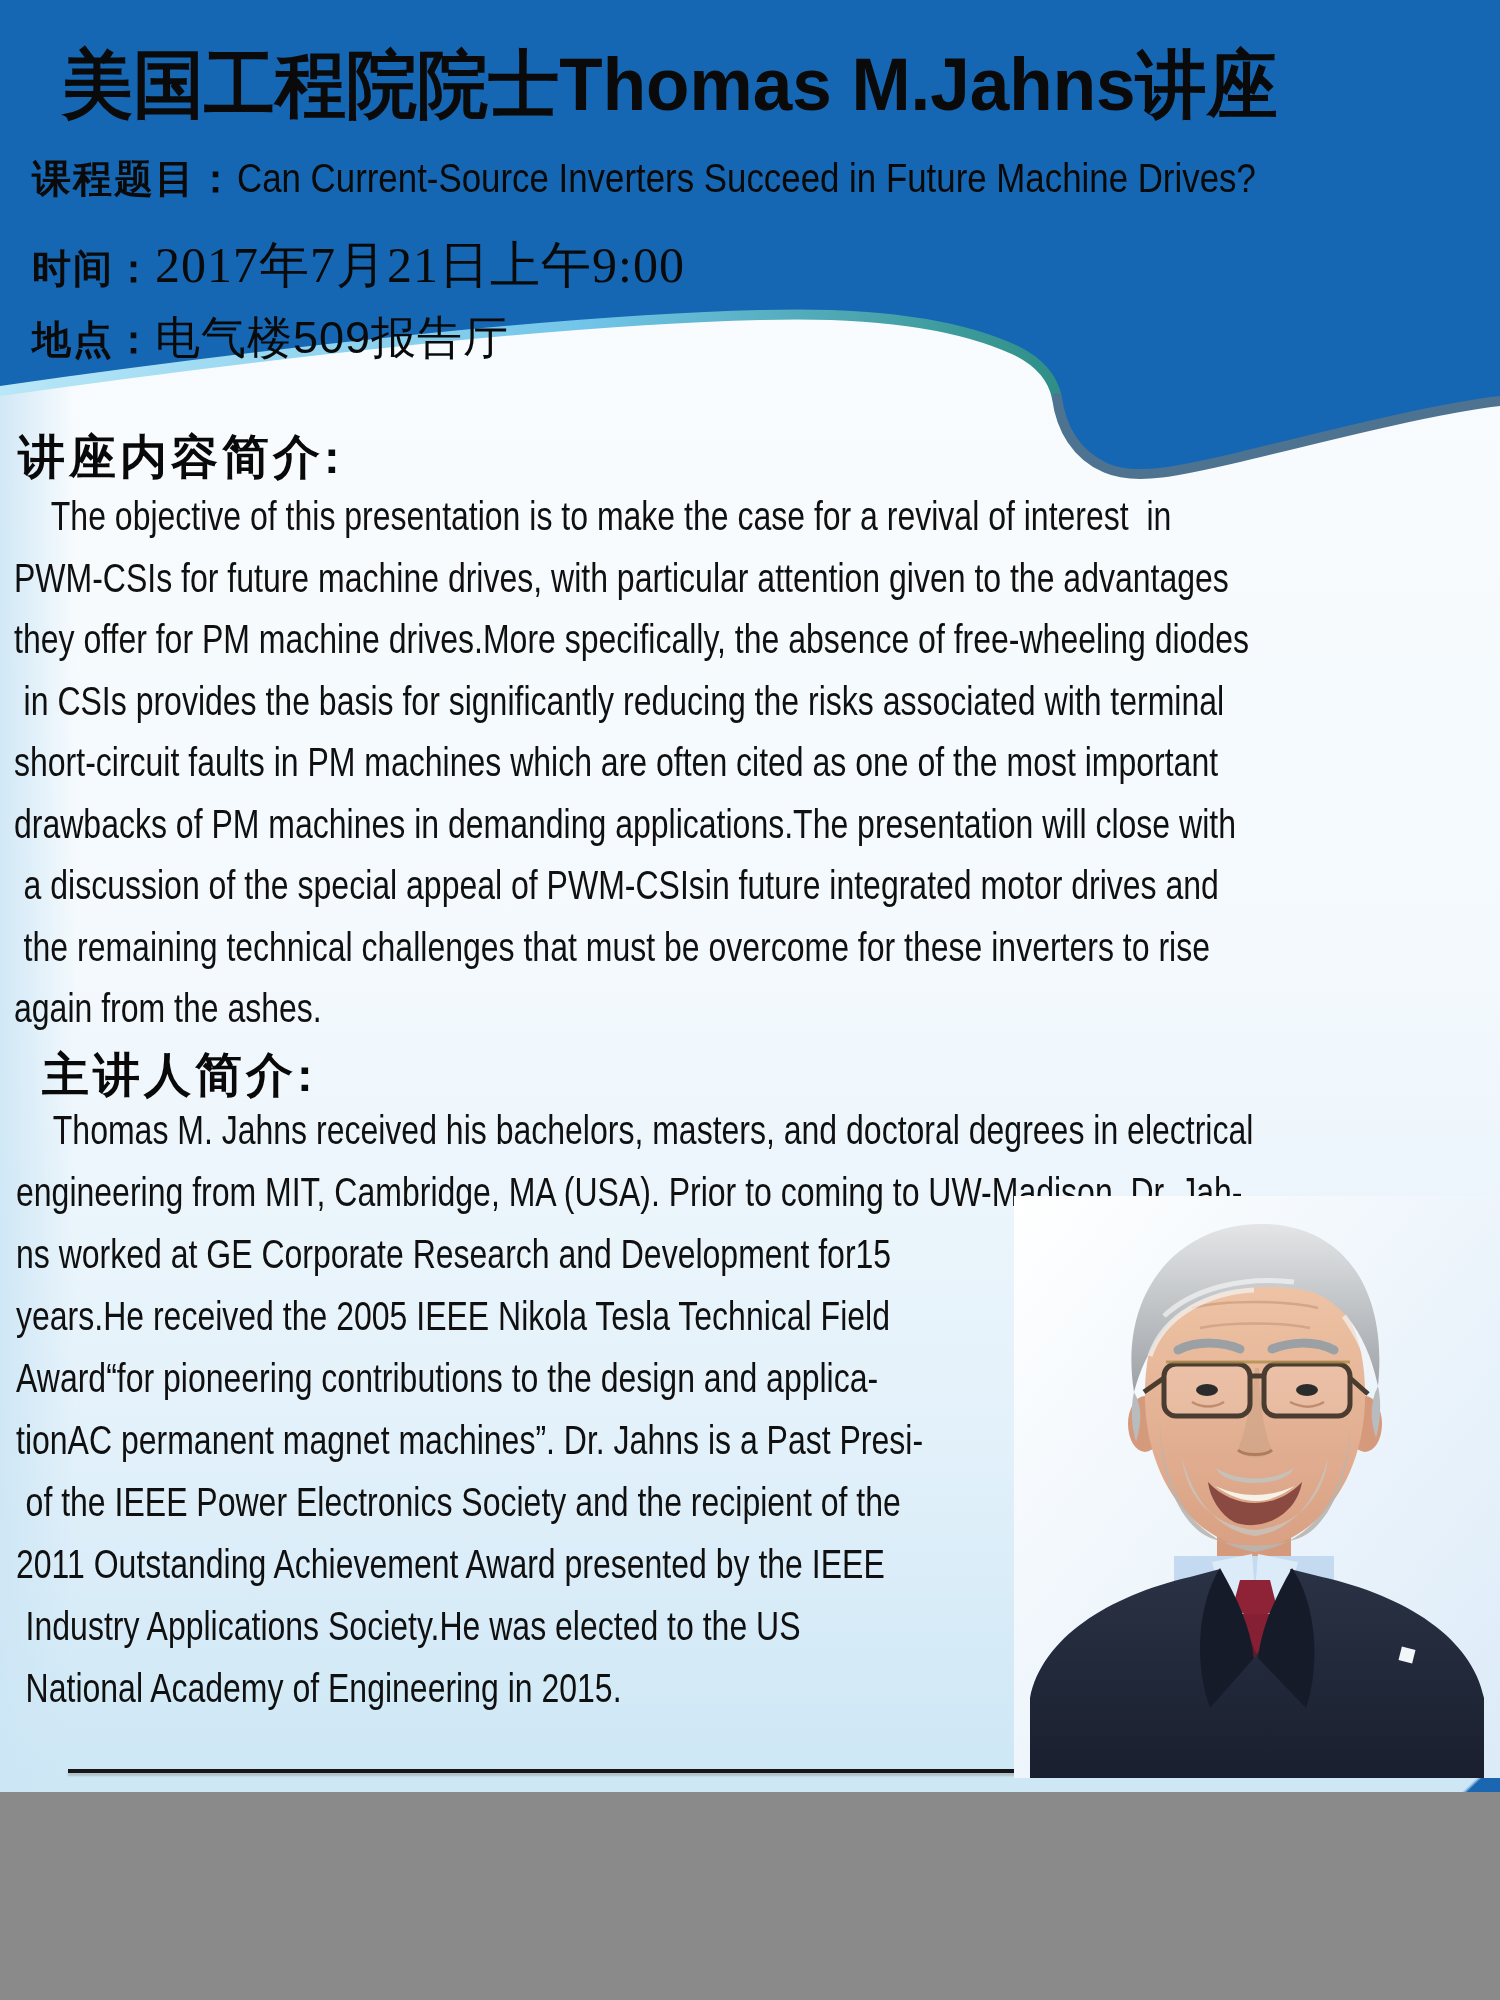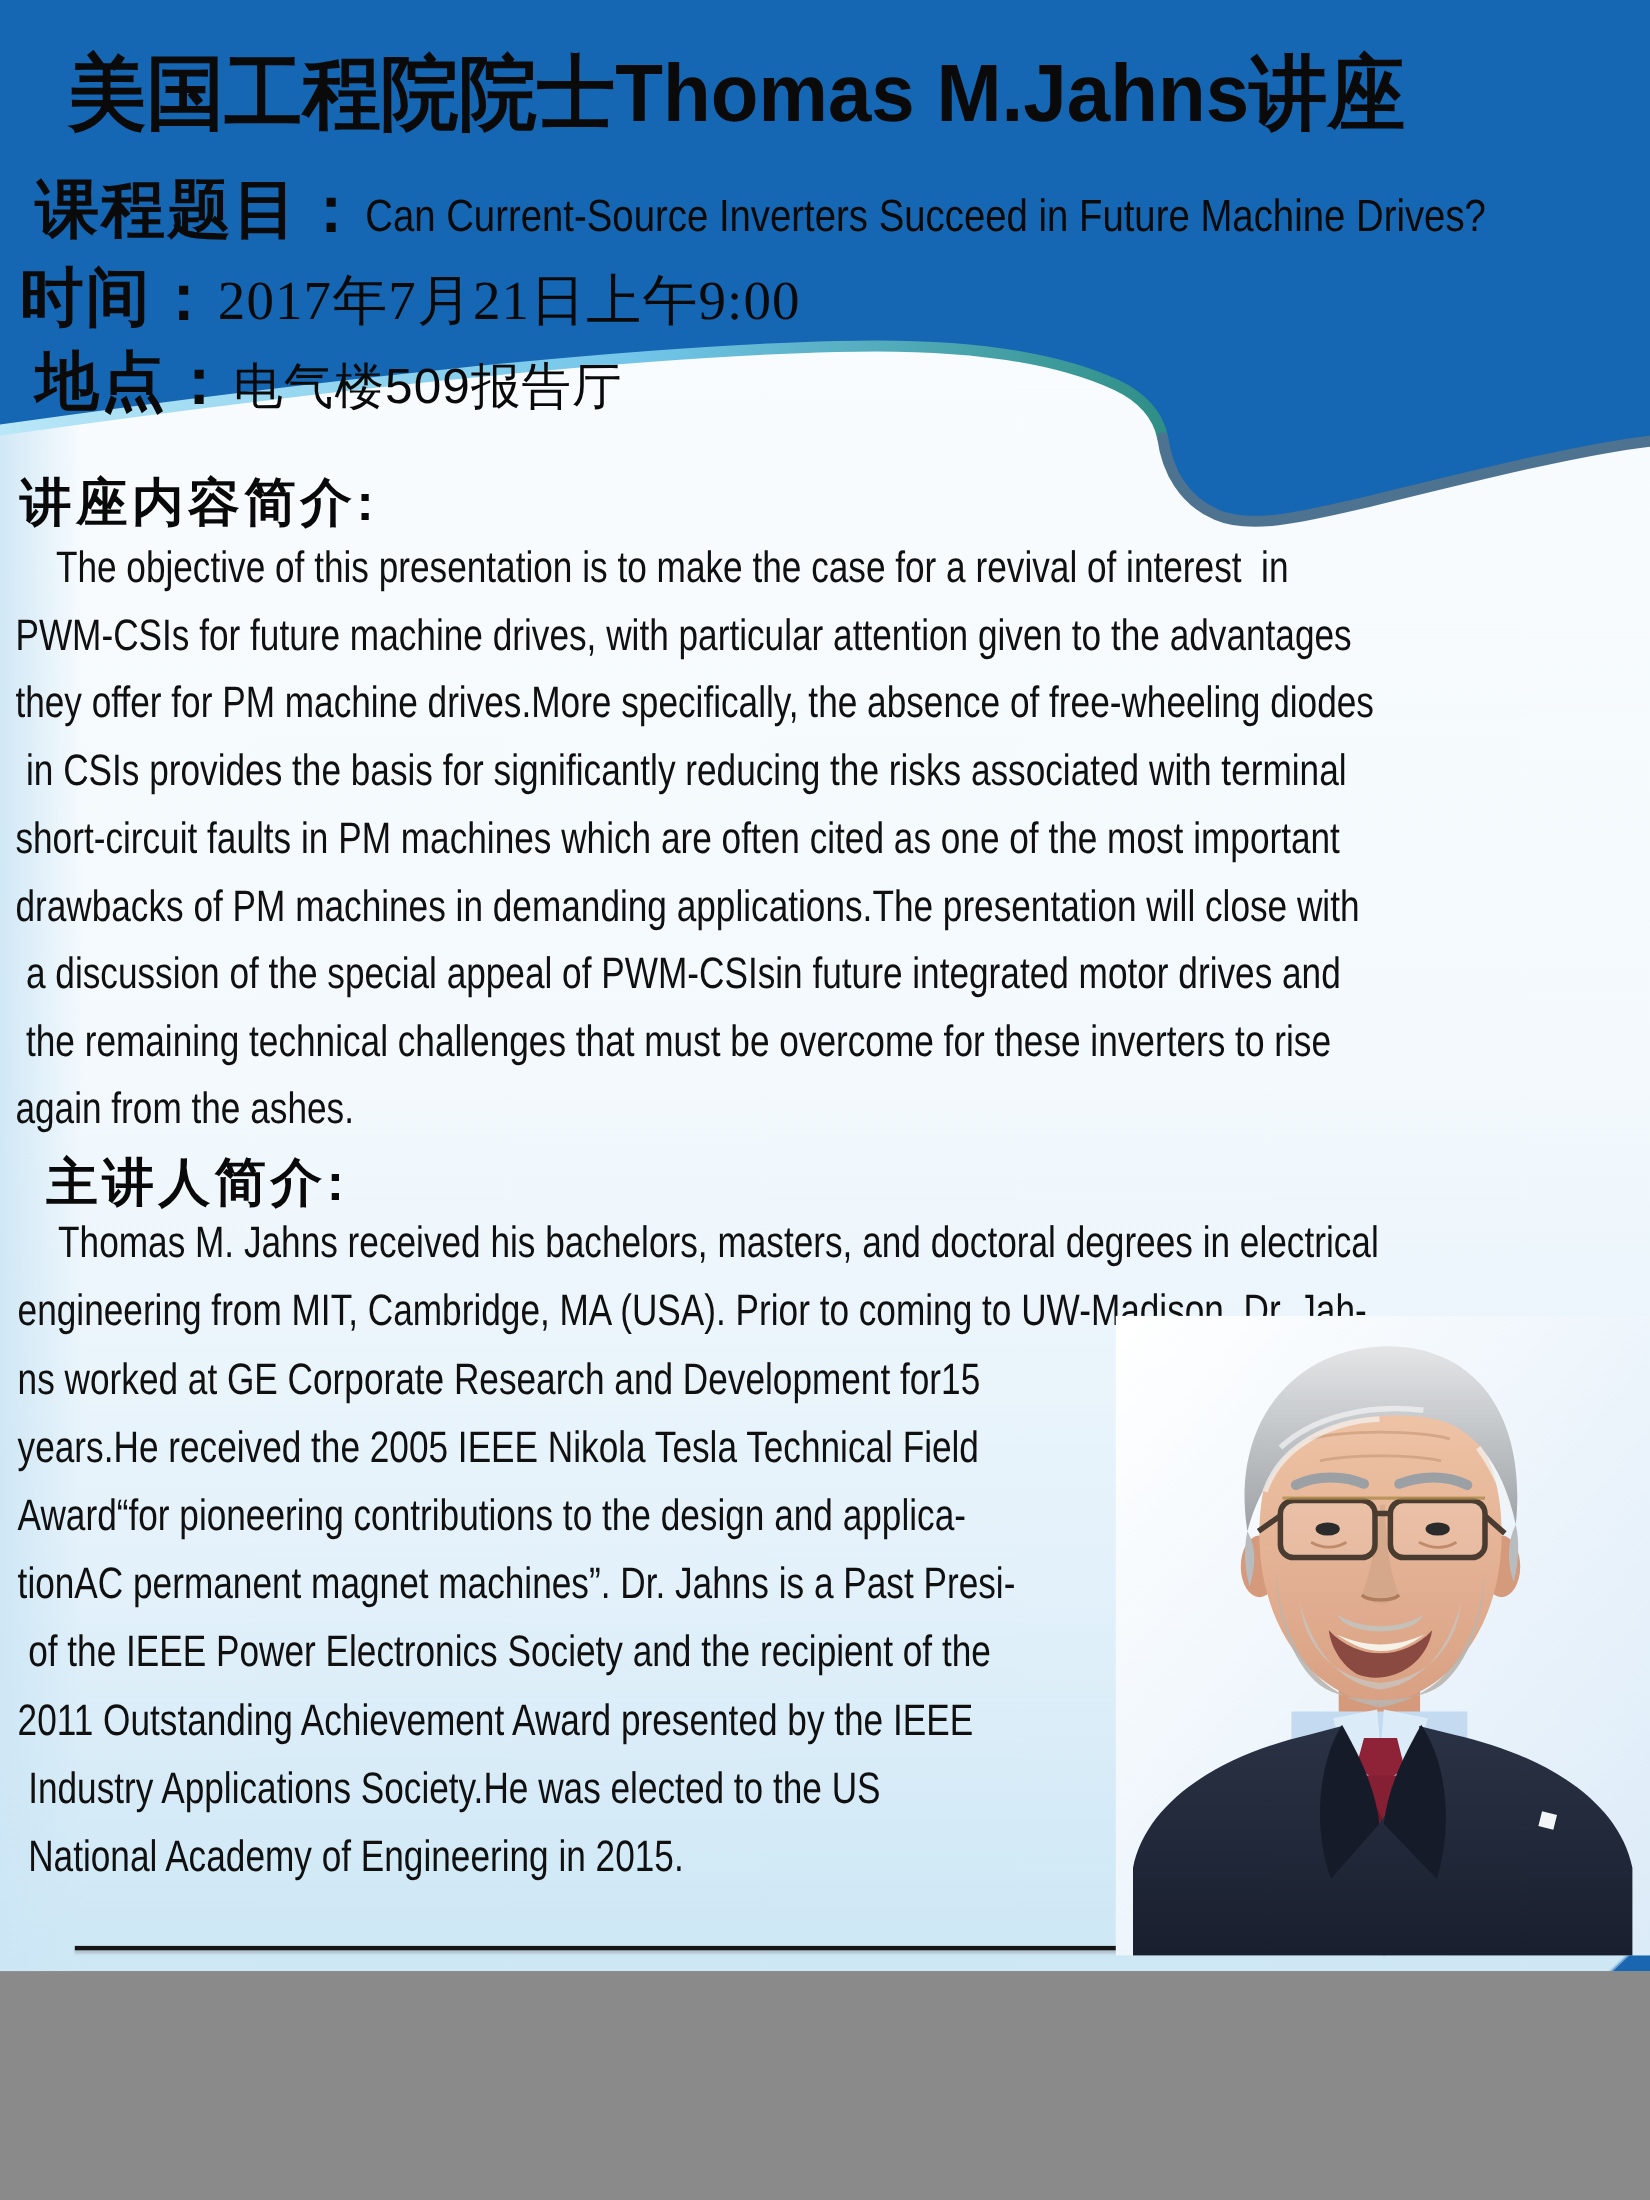--- a/index.html
+++ b/index.html
@@ -15,23 +15,23 @@
   
   #header-wave{left:0;top:0;z-index:1;}
   .hdr-text{z-index:3;color:#0a0a0a;}
   .poster-title{
     left:62px;top:36px;width:1420px;
     font-size:74px;font-weight:900;letter-spacing:0px;white-space:pre;
     transform:scaleX(.96);transform-origin:0 0;
   }
   .hdr-row{white-space:pre;display:flex;align-items:baseline;}
   .row-course{left:32px;top:152px;}
-  .row-time{left:18px;top:232px;}
+  .row-time{left:32px;top:232px;}
   .row-loc{left:32px;top:308px;}
-  .lbl{font-size:58px;font-weight:900;letter-spacing:2px;}
+  .lbl{font-size:39px;font-weight:900;letter-spacing:2px;}
   .course-en{font-size:41px;font-weight:500;transform:scaleX(.85);transform-origin:0 100%;white-space:pre;}
   .time-val{font-family:"Liberation Serif","DejaVu Serif",serif;font-size:50px;font-weight:400;letter-spacing:1px;}
   .loc-val{font-size:45px;font-weight:400;letter-spacing:1px;}
   
   .section-heading{z-index:2;font-size:47px;font-weight:900;letter-spacing:4px;color:#090909;white-space:pre;}
   .h-lecture{left:18px;top:426px;}
   .h-speaker{left:42px;top:1044px;}
   .para{z-index:2;}
   .pline{
     font-size:40px;line-height:61.5px;color:#101010;white-space:pre;

